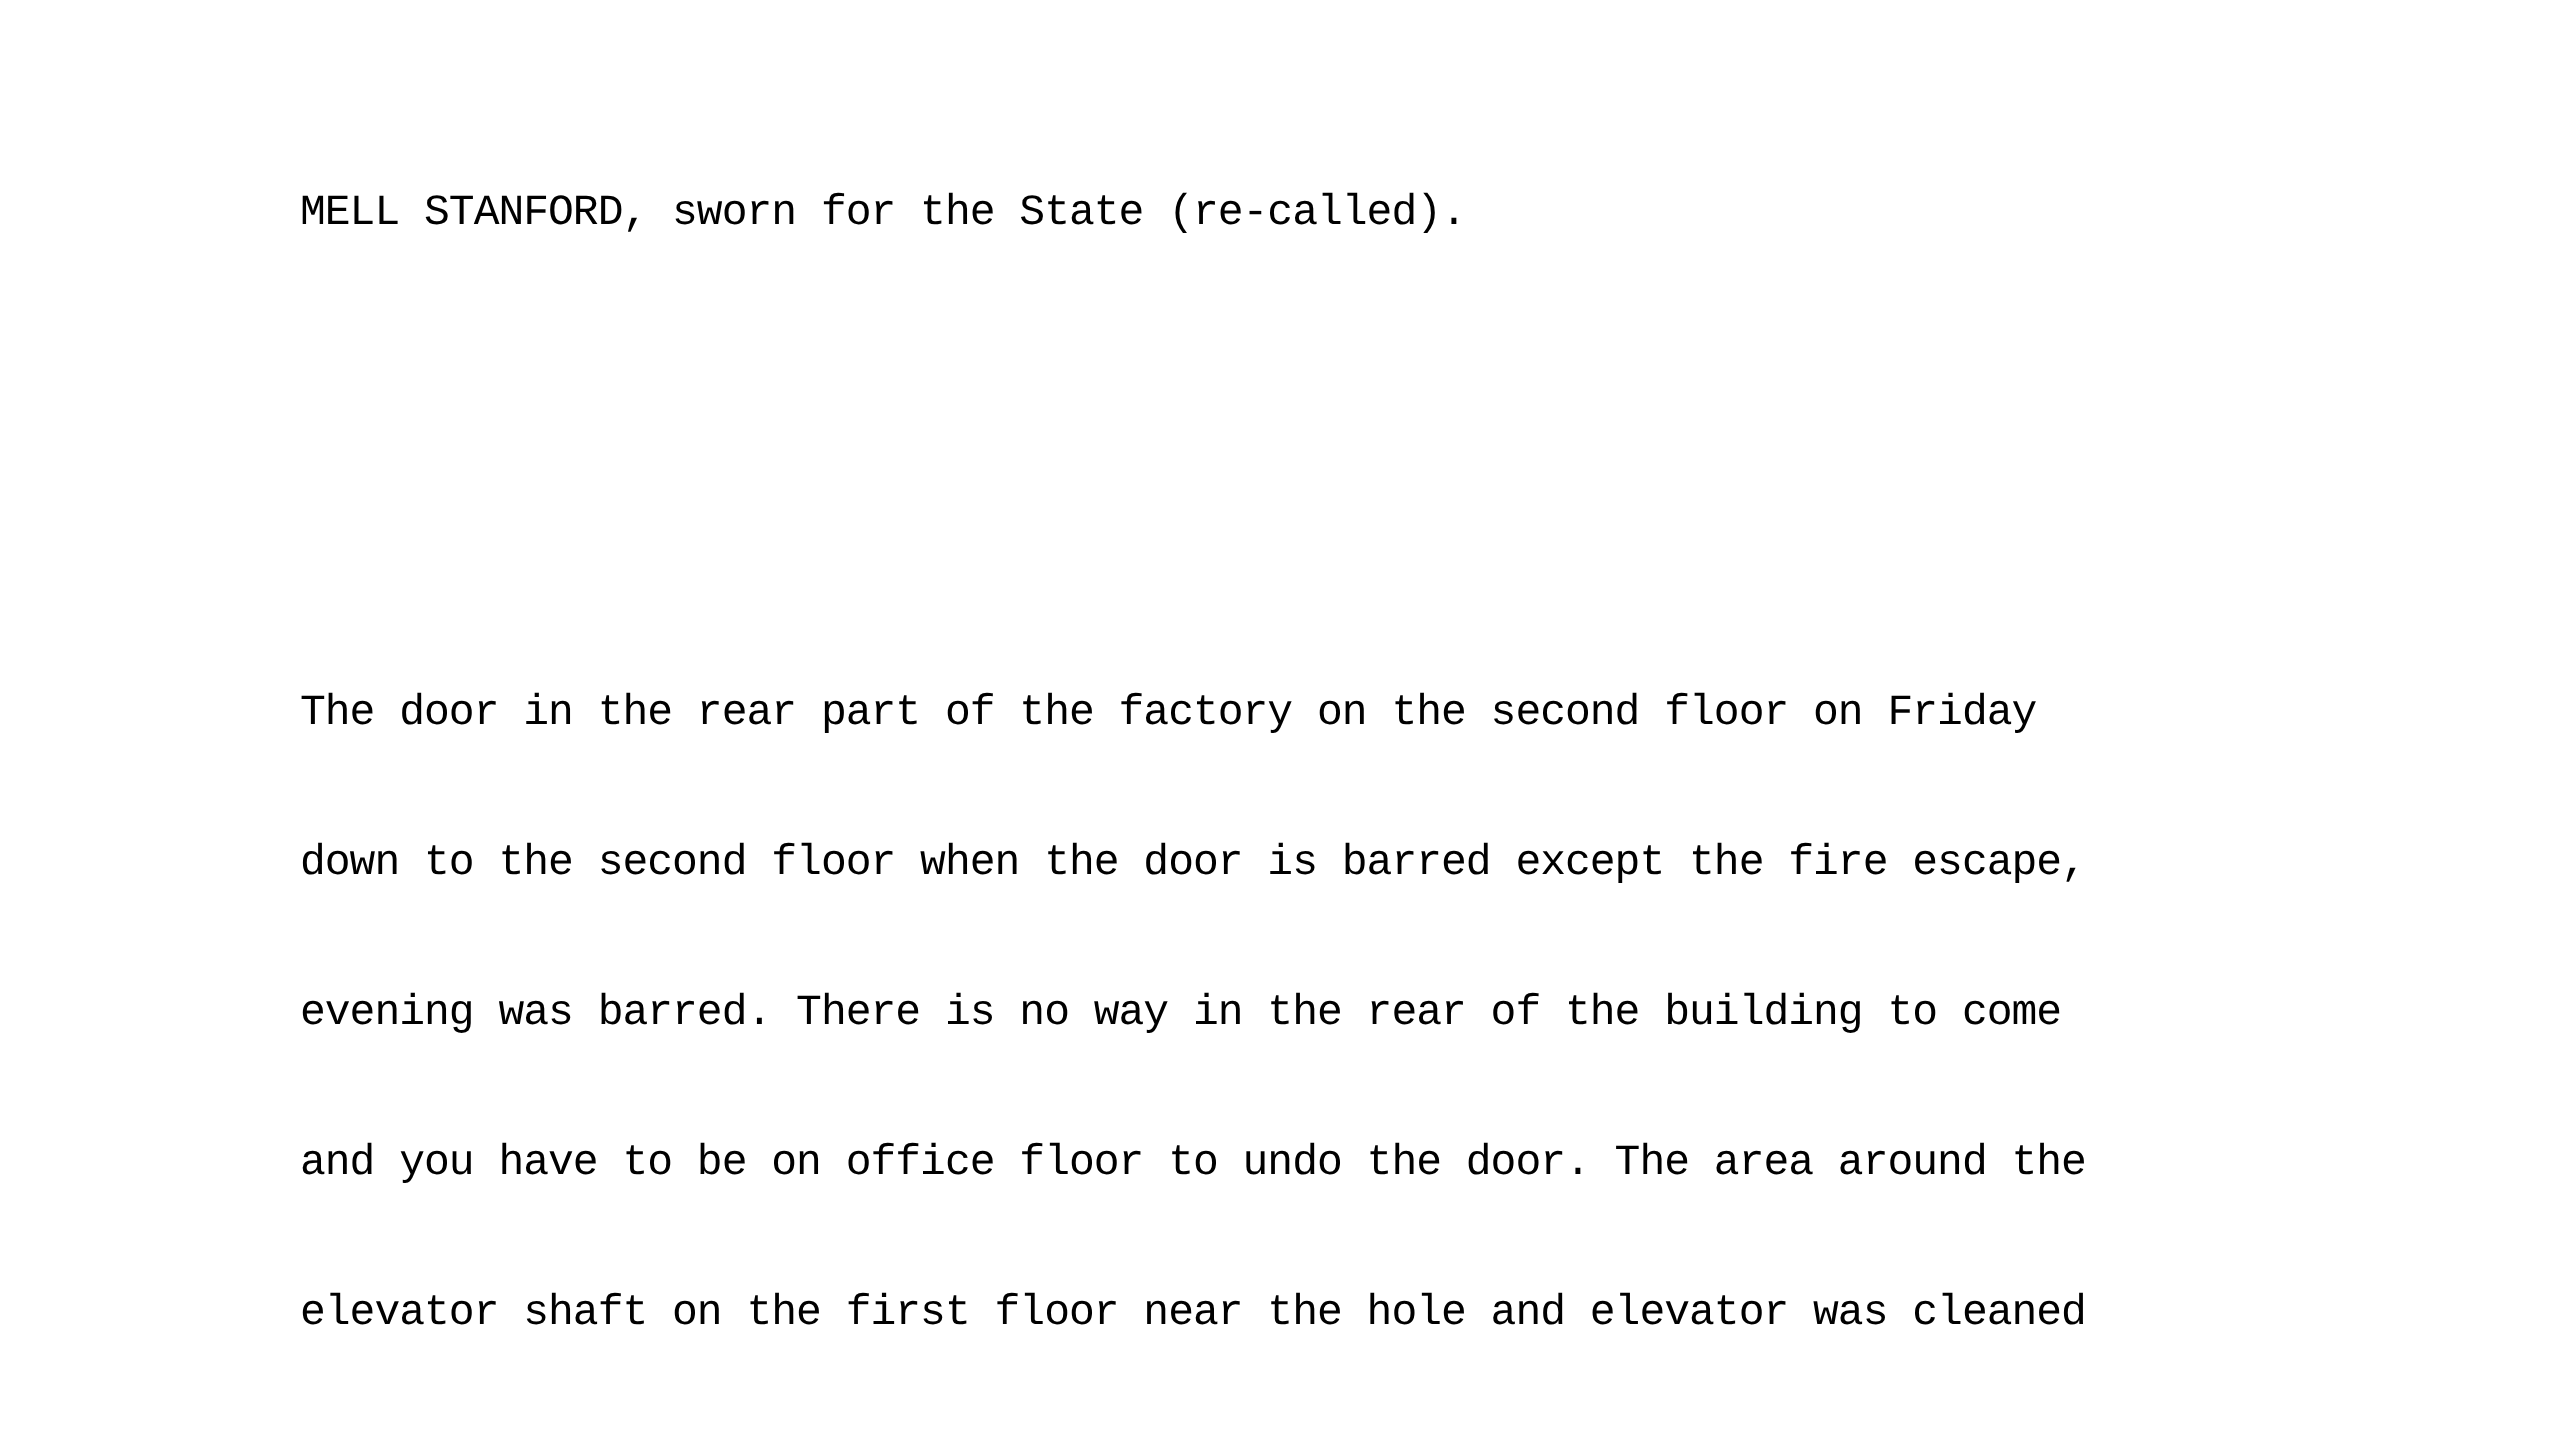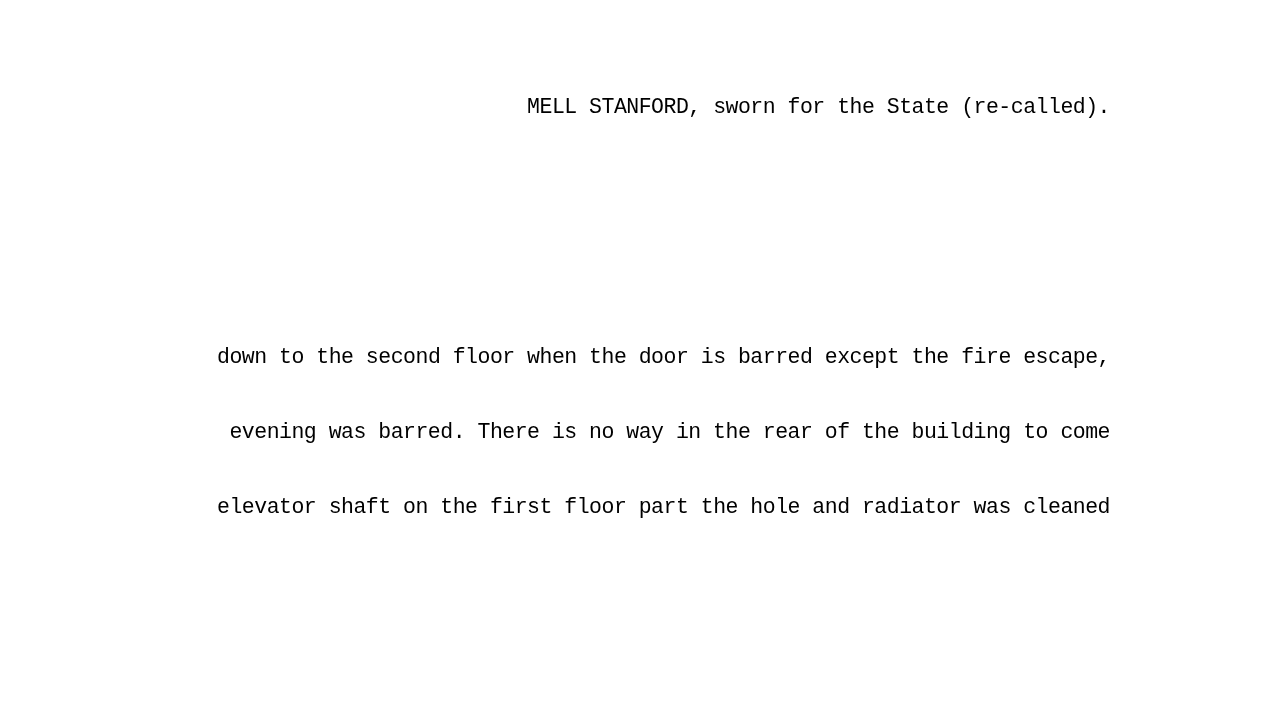--- a/index.html
+++ b/index.html
@@ -20,39 +20,40 @@
     width: 960px;
     font-family: "Liberation Mono", "DejaVu Sans Mono", monospace;
     font-size: 21.5px;
     line-height: 25px;
     color: #000000;
     white-space: pre;
     letter-spacing: -0.5px;
   }
   .line {
     height: 25px;
-    text-align: right;
   }
   .blank-line {
     height: 25px;
   }
 </style>
 </head>
 <body>
 
 <div class="transcript-page">
 
   <div class="line">MELL STANFORD, sworn for the State (re-called).</div>
 
   <div class="blank-line"></div>
 
   <div>
+    <div class="line">The door in the rear part of the factory on the second floor on Friday</div>
     <div class="line">down to the second floor when the door is barred except the fire escape,</div>
     <div class="line">evening was barred. There is no way in the rear of the building to come</div>
-    <div class="line">elevator shaft on the first floor part the hole and radiator was cleaned</div>
+    <div class="line">and you have to be on office floor to undo the door. The area around the</div>
+    <div class="line">elevator shaft on the first floor near the hole and elevator was cleaned</div>
     
   </div>
 
   
 
   
 
   
 
   

